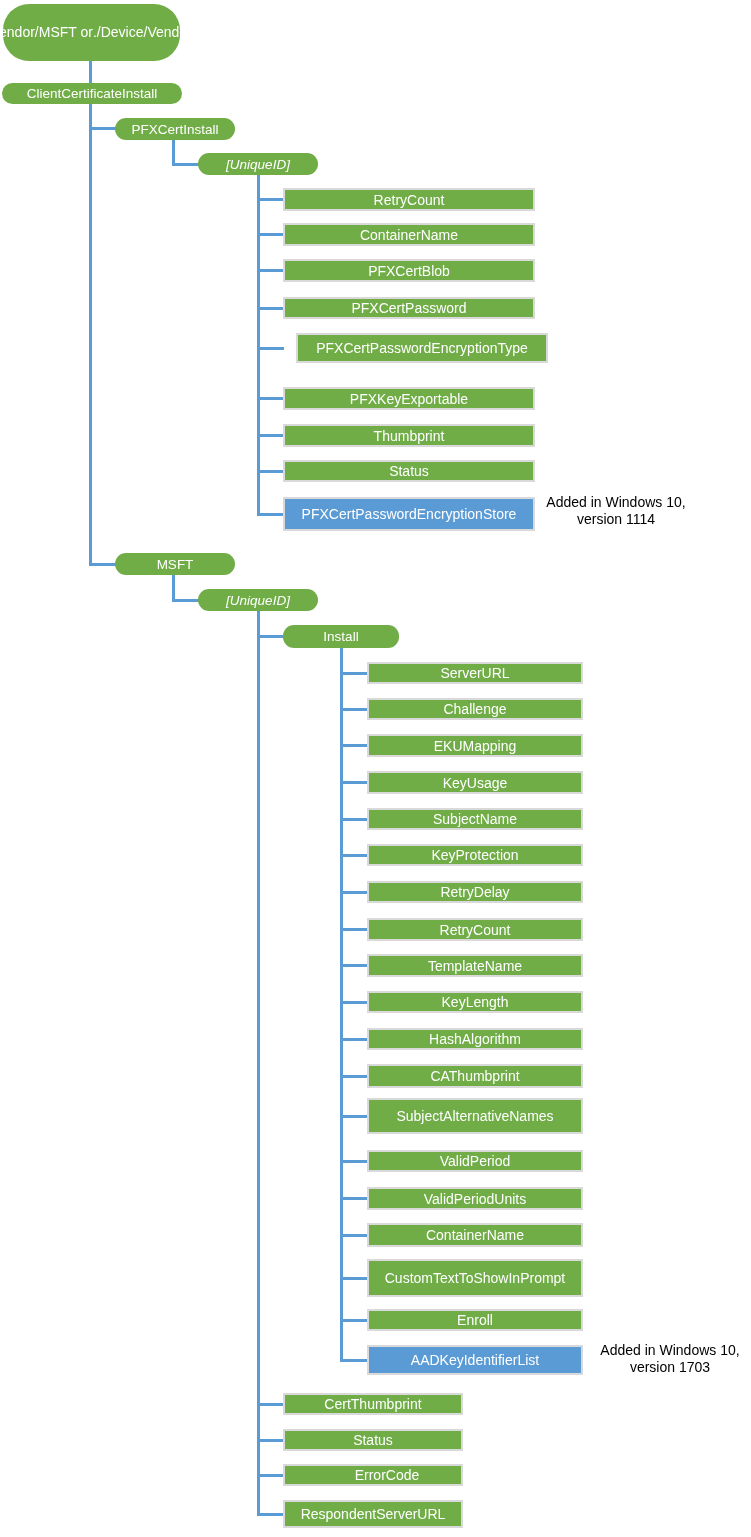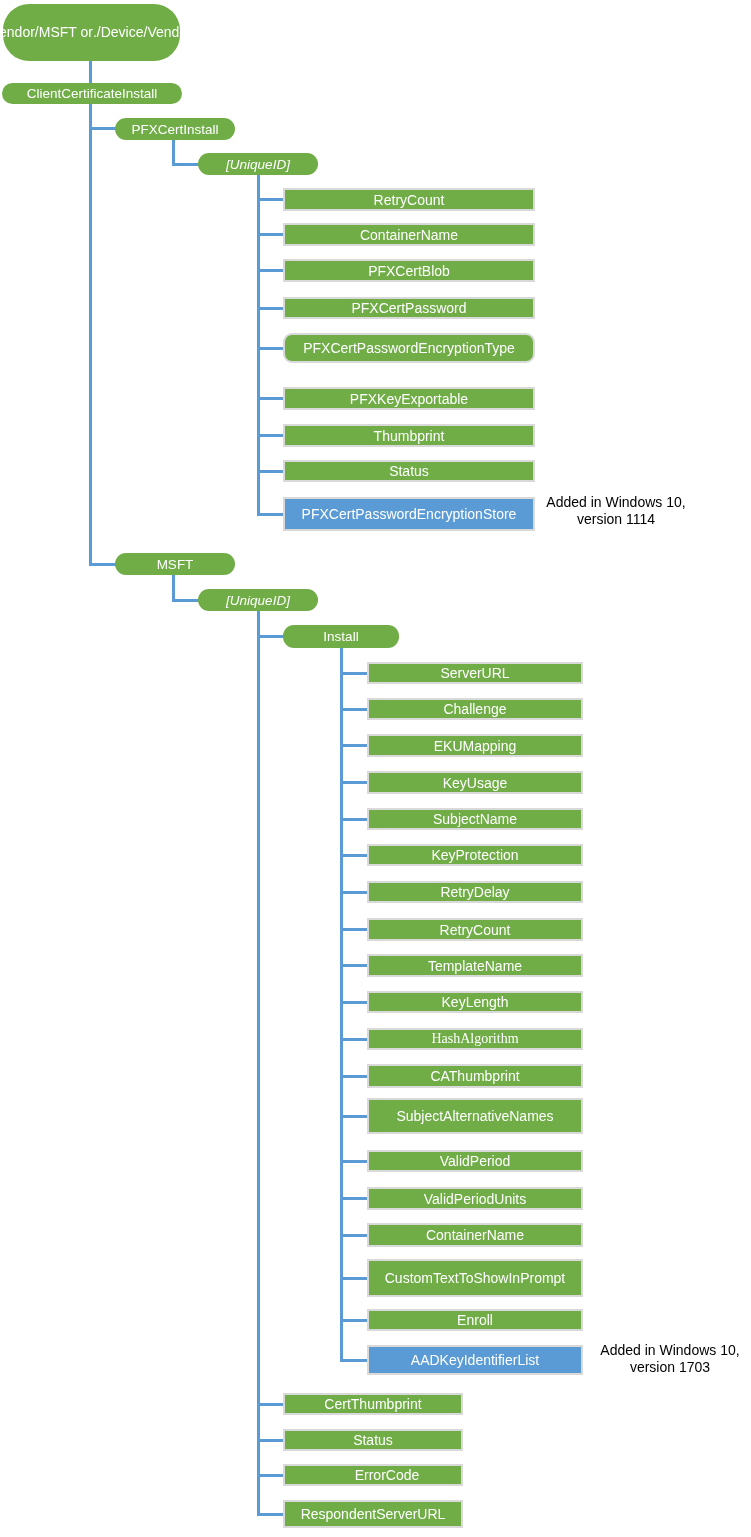--- a/index.html
+++ b/index.html
@@ -98,42 +98,42 @@
   <div class="pill" style="left:115px;top:553px;width:120px;height:22px;">MSFT</div>
 
   <div class="pill it" style="left:198px;top:589px;width:120px;height:22px;">[UniqueID]</div>
 
   <div class="pill" style="left:283px;top:625px;width:116px;height:23px;">Install</div>
 
   <div class="box" style="left:283px;top:188px;width:252px;height:23px;">RetryCount</div>
   <div class="box" style="left:283px;top:223px;width:252px;height:23px;">ContainerName</div>
   <div class="box" style="left:283px;top:259px;width:252px;height:23px;">PFXCertBlob</div>
   <div class="box" style="left:283px;top:297px;width:252px;height:22px;">PFXCertPassword</div>
-  <div class="box" style="left:283px;top:333px;width:252px;height:30px;border-radius:9px;">PFXCertPasswordEncryptionType</div>
+  <div class="box" style="left:296px;top:333px;width:252px;height:30px;">PFXCertPasswordEncryptionType</div>
   <div class="box" style="left:283px;top:387px;width:252px;height:23px;">PFXKeyExportable</div>
   <div class="box" style="left:283px;top:424px;width:252px;height:23px;">Thumbprint</div>
   <div class="box" style="left:283px;top:460px;width:252px;height:22px;">Status</div>
   <div class="box blue" style="left:283px;top:497px;width:252px;height:34px;">PFXCertPasswordEncryptionStore</div>
 
   <div class="note" style="left:531px;top:494px;">
     <div>Added in Windows 10,</div>
     <div>version 1114</div>
   </div>
 
   <div class="box" style="left:367px;top:662px;width:216px;height:22px;">ServerURL</div>
   <div class="box" style="left:367px;top:698px;width:216px;height:22px;">Challenge</div>
   <div class="box" style="left:367px;top:734px;width:216px;height:23px;">EKUMapping</div>
   <div class="box" style="left:367px;top:771px;width:216px;height:23px;">KeyUsage</div>
   <div class="box" style="left:367px;top:808px;width:216px;height:22px;">SubjectName</div>
   <div class="box" style="left:367px;top:844px;width:216px;height:22px;">KeyProtection</div>
   <div class="box" style="left:367px;top:881px;width:216px;height:22px;">RetryDelay</div>
   <div class="box" style="left:367px;top:918px;width:216px;height:23px;">RetryCount</div>
   <div class="box" style="left:367px;top:954px;width:216px;height:23px;">TemplateName</div>
   <div class="box" style="left:367px;top:991px;width:216px;height:22px;">KeyLength</div>
-  <div class="box" style="left:367px;top:1028px;width:216px;height:22px;font-family:Liberation Serif, serif;">HashAlgorithm</div>
+  <div class="box" style="left:367px;top:1028px;width:216px;height:22px;">HashAlgorithm</div>
   <div class="box" style="left:367px;top:1098px;width:216px;height:36px;">SubjectAlternativeNames</div>
   <div class="box" style="left:367px;top:1064px;width:216px;height:24px;">CAThumbprint</div>
   <div class="box" style="left:367px;top:1150px;width:216px;height:22px;">ValidPeriod</div>
   <div class="box" style="left:367px;top:1187px;width:216px;height:23px;">ValidPeriodUnits</div>
   <div class="box" style="left:367px;top:1223px;width:216px;height:24px;">ContainerName</div>
   <div class="box" style="left:367px;top:1259px;width:216px;height:38px;">CustomTextToShowInPrompt</div>
   <div class="box" style="left:367px;top:1309px;width:216px;height:22px;">Enroll</div>
   <div class="box blue" style="left:367px;top:1345px;width:216px;height:30px;">AADKeyIdentifierList</div>
 
   <div class="note" style="left:585px;top:1342px;">

